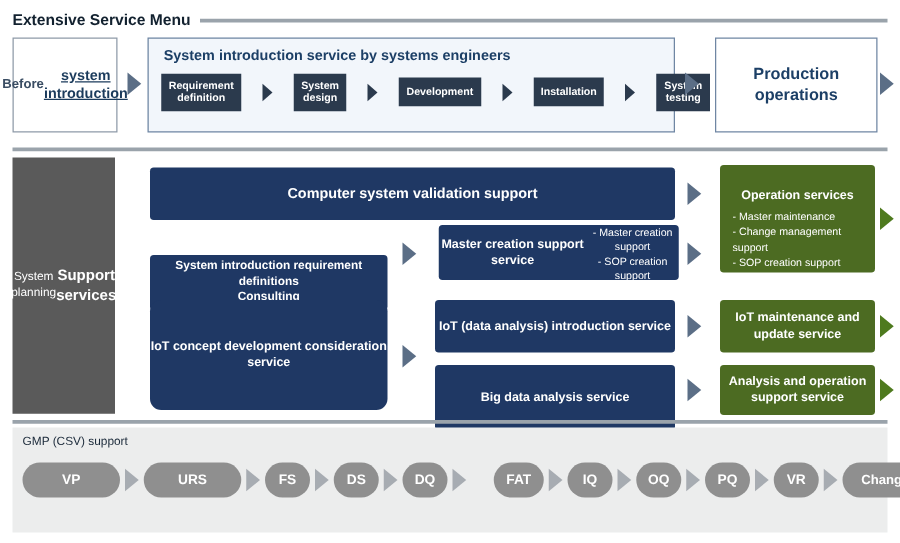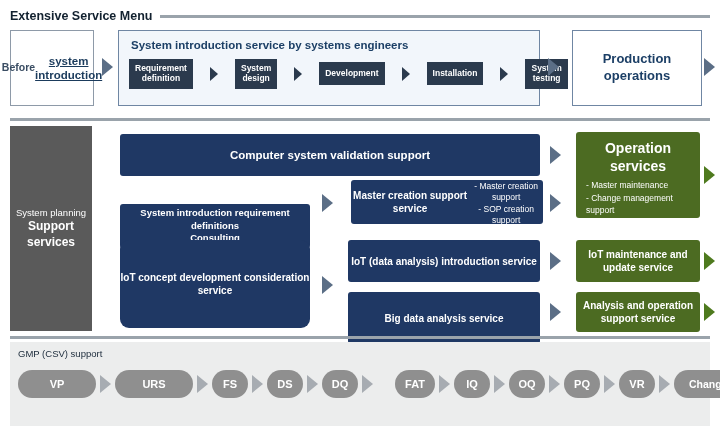--- a/index.html
+++ b/index.html
@@ -168,21 +168,21 @@
   }
   .planning-box {
     position: absolute;
     left: 0;
     top: 0;
     width: 82px;
     height: 205px;
     background: #5a5a5a;
     color: #fff;
     display: flex;
-    flex-direction: column;
+    flex-direction: row;
     align-items: center;
     justify-content: center;
     text-align: center;
     line-height: 1.3;
   }
   .planning-box .p1 {
     font-size: 9.5px;
   }
   .planning-box .p2 {
     font-size: 12px;
@@ -212,25 +212,25 @@
     margin-top: 3px;
   }
   .green {
     position: absolute;
     background: #4c6b22;
     color: #fff;
     border-radius: 3px;
     line-height: 1.3;
   }
   .green .g-title {
-    font-size: 14px;
+    font-size: 10px;
     font-weight: bold;
     text-align: center;
     display: block;
-    padding-top: 7px;
+    padding-top: 18px;
   }
   .green .g-list {
     font-size: 8.5px;
     padding: 4px 0 0 10px;
     line-height: 1.45;
   }
   .green.center {
     display: flex;
     align-items: center;
     justify-content: center;

